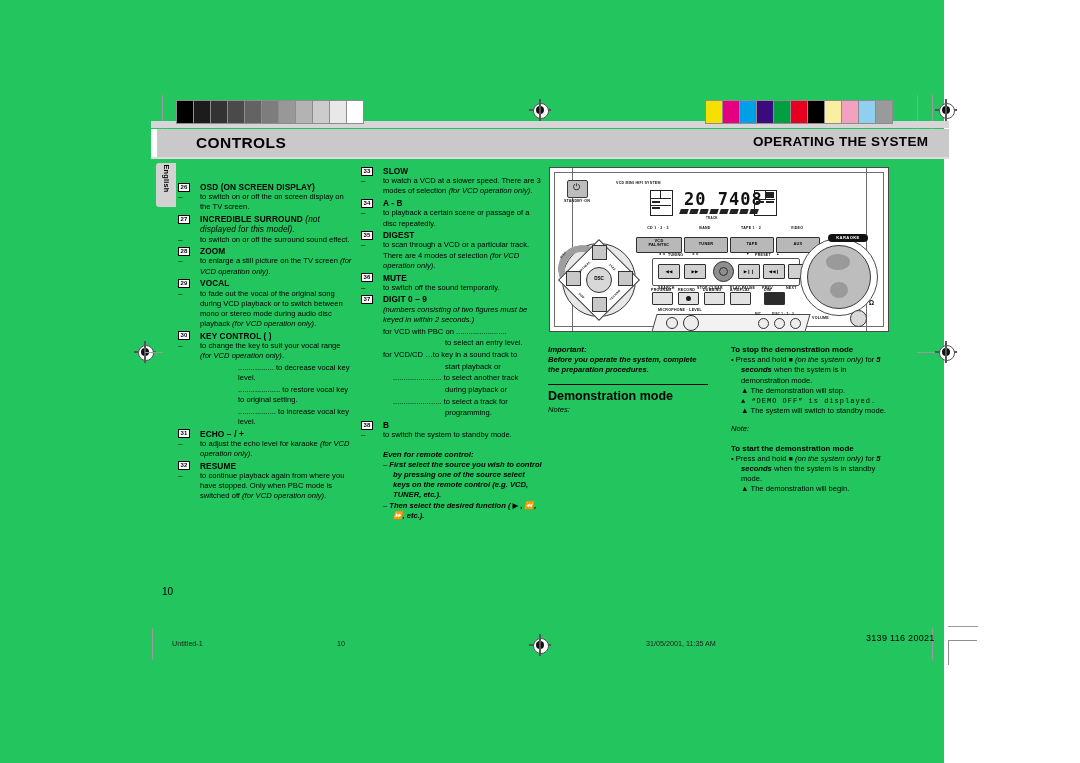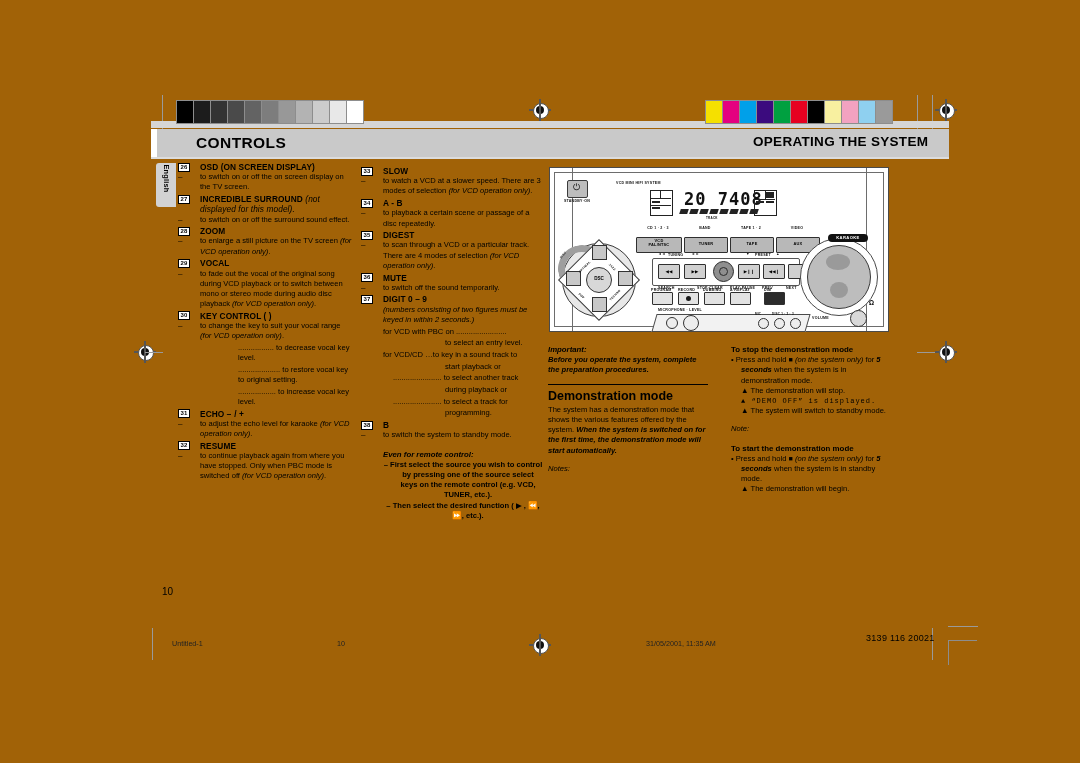--- a/index.html
+++ b/index.html
@@ -1,19 +1,19 @@
 <!DOCTYPE html>
 <html><head>
 <meta charset="utf-8">
 <style>
   html,body{margin:0;padding:0;background:#ffffff;}
   body{width:1080px;height:763px;overflow:hidden;
        font-family:"Liberation Sans","DejaVu Sans",sans-serif;color:#000;}
 
-  .page{position:relative;width:1080px;height:763px;background:#a16207;}
+  .page{position:relative;width:944px;height:763px;background:#22c55e;}
 
   
   .crop{position:absolute;background:#9a9a9a;}
   .regmark{position:absolute;width:22px;height:22px;}
   .regmark::before,.regmark::after{content:"";position:absolute;background:#555;}
   .regmark::before{left:0;top:10px;width:22px;height:1.5px;}
   .regmark::after{top:0;left:10px;width:1.5px;height:22px;}
   .regmark .ring{position:absolute;left:4px;top:4px;width:14px;height:14px;
         border:1.5px solid #555;border-radius:50%;background:#fff;}
   .regmark .dot{position:absolute;left:7px;top:7px;width:8px;height:8px;
@@ -35,37 +35,37 @@
   .underline{position:absolute;left:151px;top:157px;width:798px;height:2px;background:#dcdcdc;}
 
   
   .engtab{position:absolute;left:156px;top:163px;width:20px;height:44px;background:#d2d2d2;
           border-radius:3px 0 0 3px;}
   .engtab span{position:absolute;left:-11px;top:11px;width:42px;font-size:7.4px;font-weight:bold;
       text-align:center;transform:rotate(90deg);letter-spacing:.2px;}
 
   
   .col{position:absolute;font-size:7.6px;line-height:10.2px;}
-  .col1{left:200px;top:162px;width:154px;}
+  .col1{left:200px;top:182px;width:154px;}
   .col2{left:383px;top:166px;width:160px;}
   .col3{left:548px;top:345px;width:160px;}
   .col4{left:731px;top:345px;width:160px;}
 
   .itm{position:relative;margin-bottom:0px;}
   .num{position:absolute;left:-22px;top:.5px;font-size:6px;border:1px solid #000;
        padding:0px 1.5px 0px 1.5px;line-height:7px;font-weight:bold;background:#fff;}
   .ttl{font-weight:bold;font-size:8.3px;letter-spacing:.1px;}
   .ttl .norm{font-weight:normal;font-style:italic;}
   .dash{position:absolute;left:-22px;font-size:8px;}
   .bd{position:relative;margin-bottom:1.5px;}
   .it{font-style:italic;}
   .ind{padding-left:38px;text-indent:-0px;}
 
   .notes-hd{font-style:italic;font-weight:bold;font-size:7.8px;margin-top:9px;}
-  .notes-li{font-weight:bold;padding-left:10px;text-indent:-10px;text-align:center;}
+  .notes-li{font-weight:bold;font-style:italic;padding-left:10px;text-indent:-10px;}
   .imp-hd{font-style:italic;font-weight:bold;font-size:7.8px;}
   .imp-bd{font-style:italic;font-weight:bold;}
   .rule{border-top:1px solid #000;margin:8px 0 6px 0;}
   .sec-h2{font-size:12.5px;font-weight:bold;margin:0 0 4px 0;}
   .sub-h{font-weight:bold;font-size:7.9px;margin-top:9px;}
   .bullet{padding-left:10px;text-indent:-10px;}
   .tri{padding-left:19px;text-indent:-9px;}
   .noteit{font-style:italic;padding-left:10px;text-indent:-10px;}
   .mono{font-family:"Liberation Mono","DejaVu Sans Mono",monospace;letter-spacing:1px;font-size:7px;}
   .sq{font-size:7px;}
@@ -436,21 +436,20 @@
     <div class="brand">
       <span>KARAOKE</span>
     </div>
   </div>
 
   <div class="col col3" id="col3">
       <div class="imp-hd">Important:</div>
       <div class="imp-bd">Before you operate the system, complete the preparation procedures.</div>
       <div class="rule"></div>
       <div class="sec-h2">Demonstration mode</div>
-      <div class="bd" style="margin-bottom:8px">The system has a demonstration mode that shows the various features offered by the system. <b><i>When the system is switched on for the first time, the demonstration mode will start automatically.</i></b></div>
       <div class="it">Notes:</div>
     </div>
 
   <div class="col col4" id="col4">
       <div class="sub-h" style="margin-top:0">To stop the demonstration mode</div>
       <div class="bullet">• Press and hold <span class="sq">■</span><span class="it"> (on the system only)</span> for <b><i>5 seconds</i></b> when the system is in demonstration mode.</div>
       <div class="tri">▲ The demonstration will stop.</div>
       <div class="tri mono">▲ “DEMO  OFF” is displayed.</div>
       <div class="tri">▲ The system will switch to standby mode.</div>
       <div class="it" style="margin-top:8px">Note:</div>

